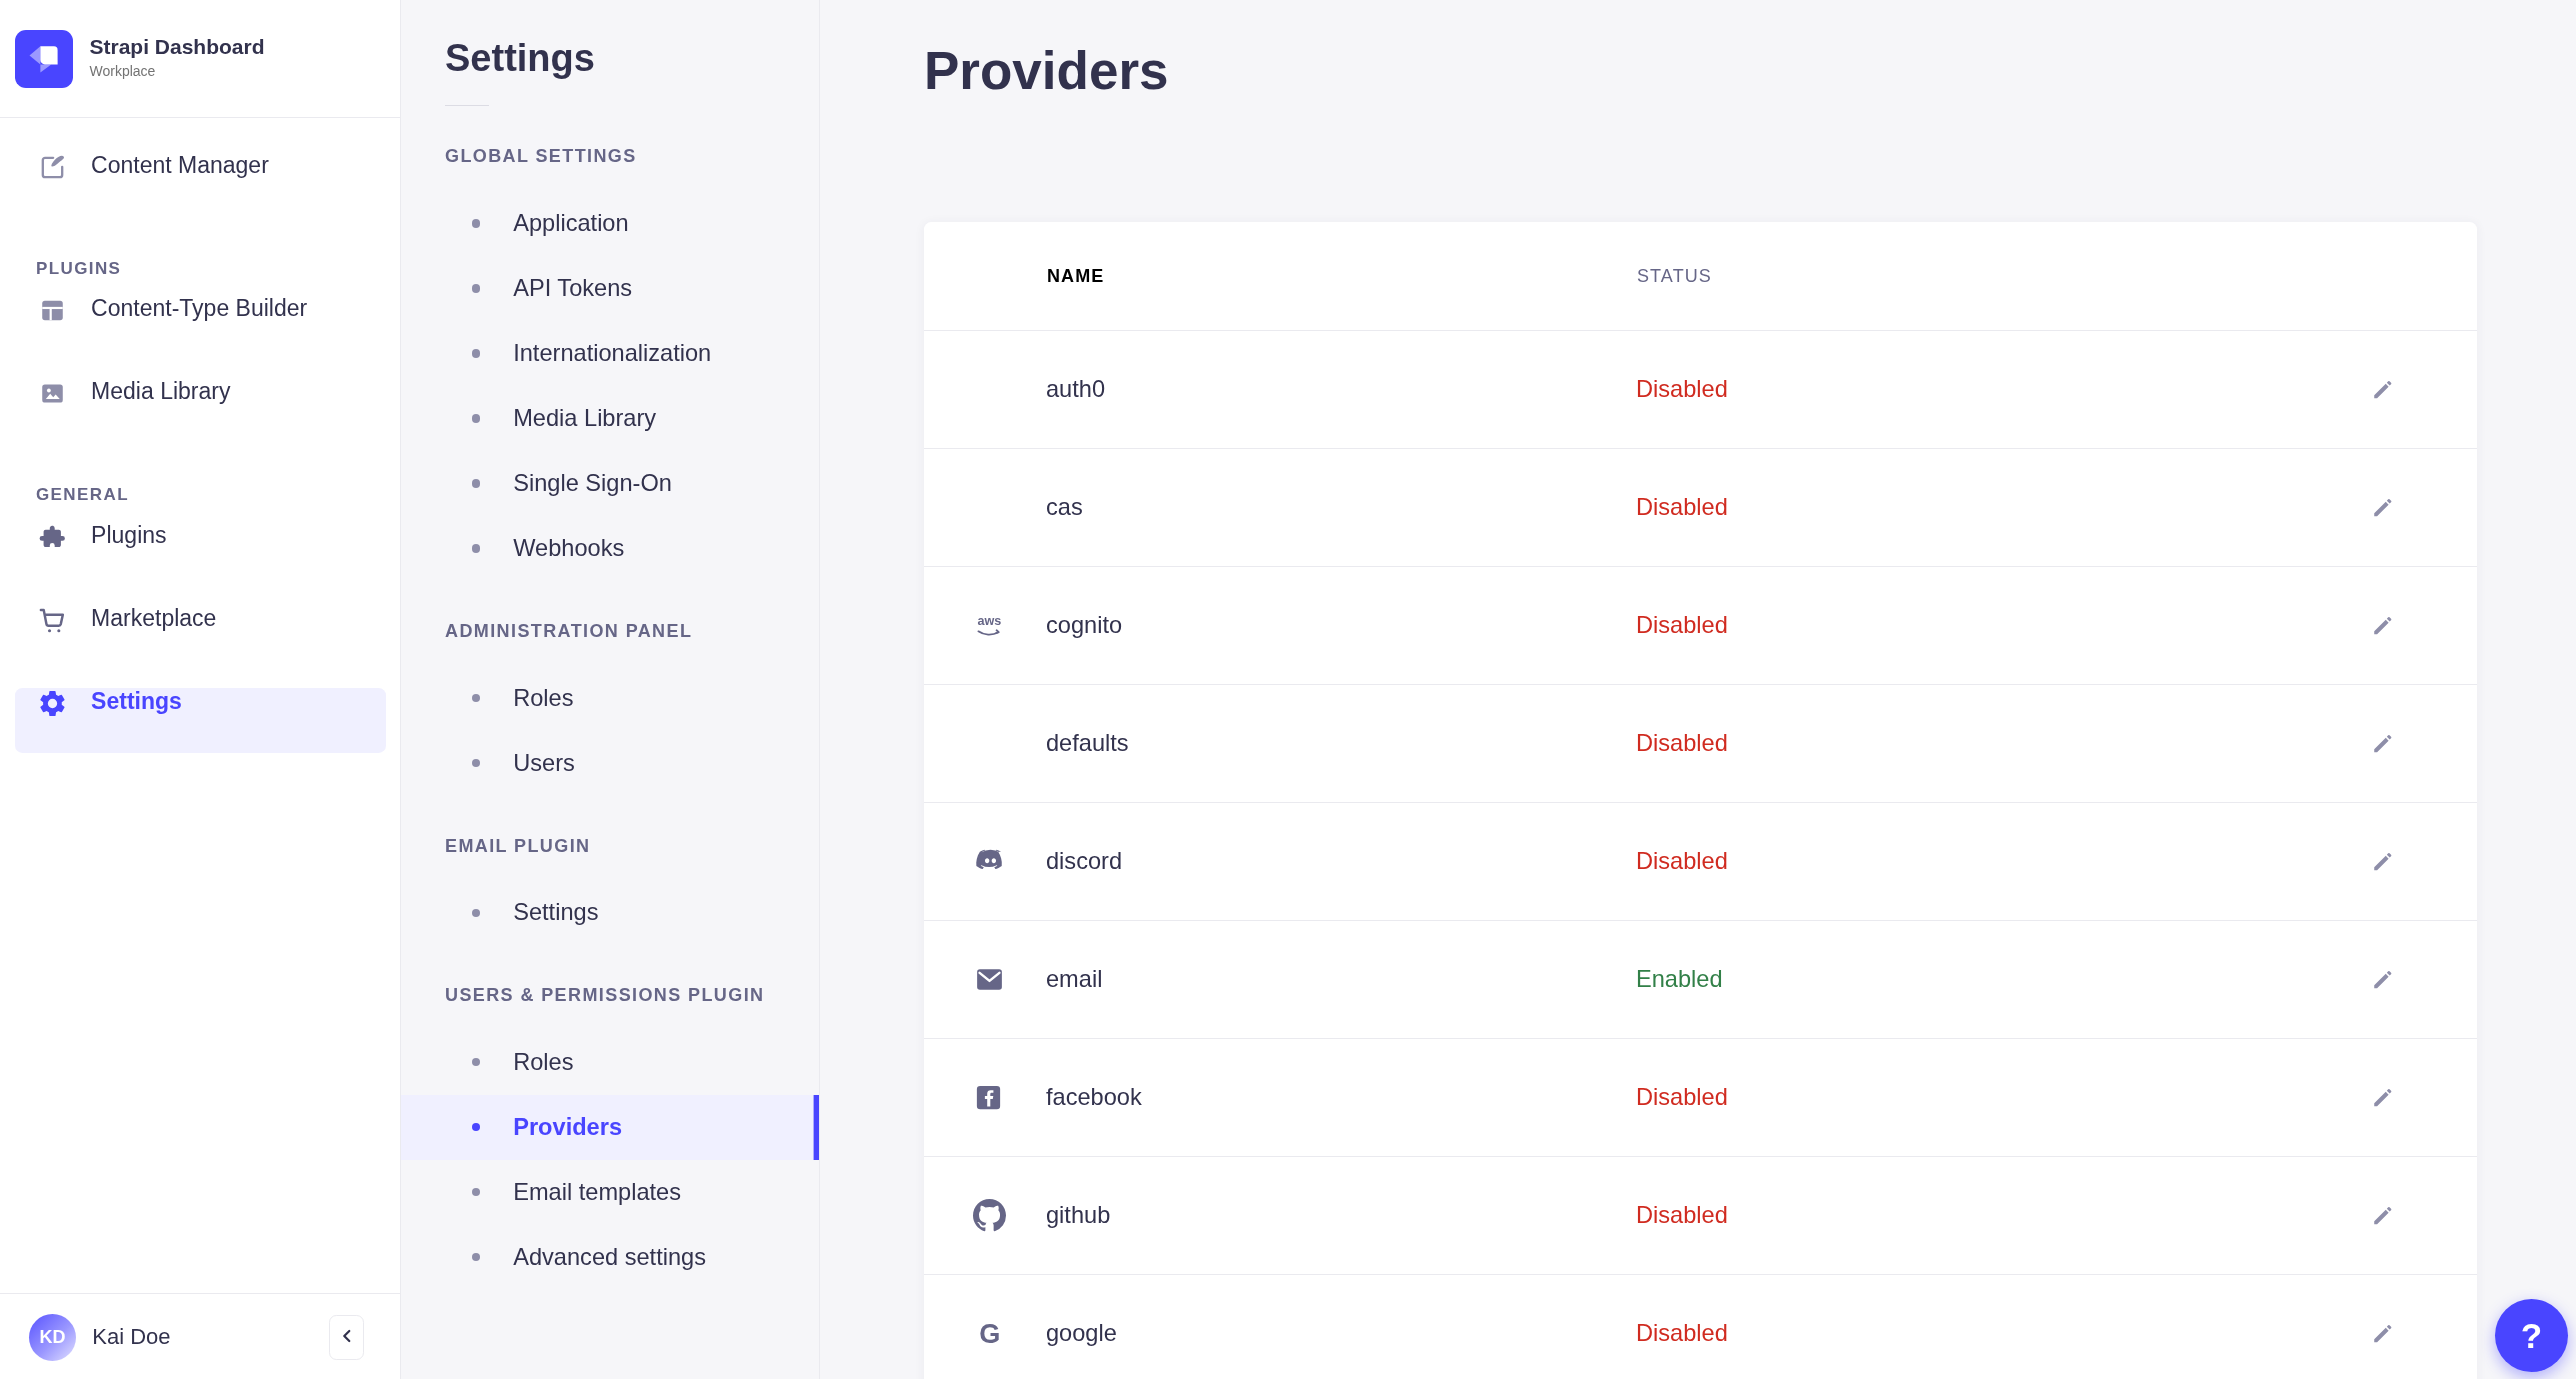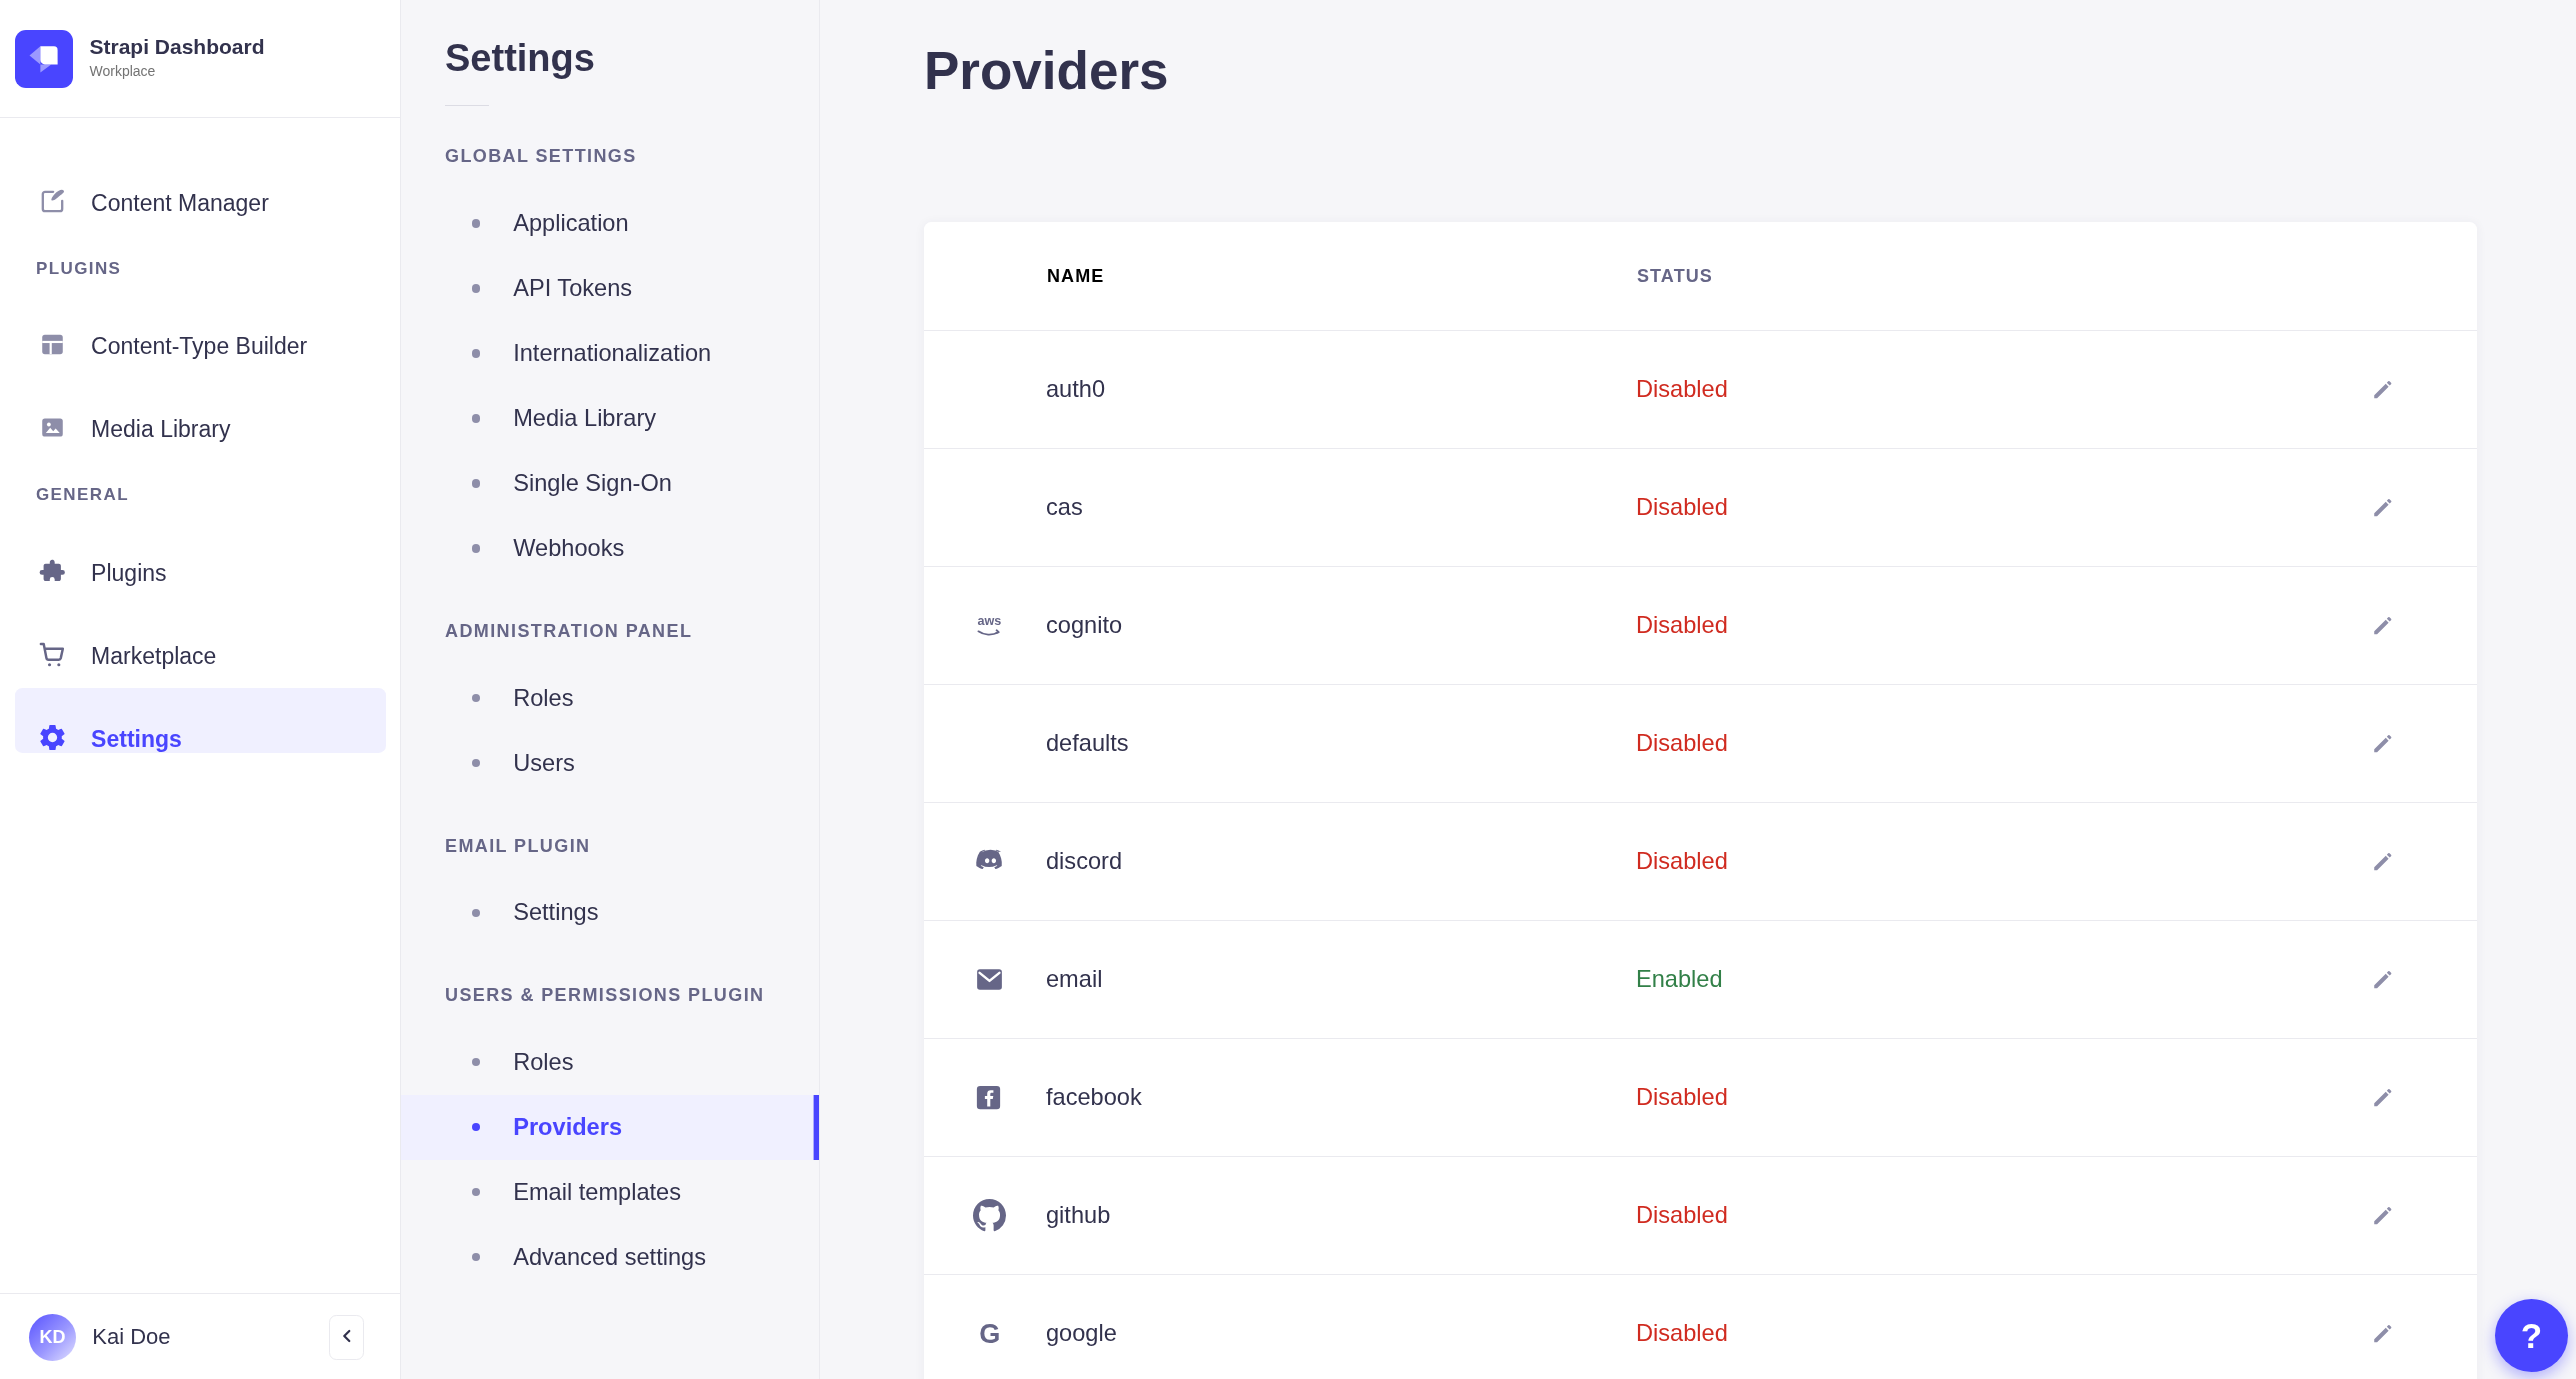--- a/index.html
+++ b/index.html
@@ -14,21 +14,21 @@
   
   .sidebar { width:401px; min-width:401px; background:#ffffff;
     border-right:1.8px solid #eaeaef; display:flex; flex-direction:column;gap:14px; }
   .brand { height:118px; display:flex; align-items:center; padding-left:14.5px;
     gap:17px; border-bottom:1.8px solid #eaeaef; }
   .brand-logo { width:58px; height:58px; flex:none; }
   .brand-title { font-size:21px; font-weight:bold; line-height:26px; }
   .brand-sub { font-size:14px; color:#737373; line-height:23.6px; margin-top:0; }
   .nav { flex:1; padding-top:20px; overflow:hidden; }
   .nav-item { height:65px; margin:0 14.5px 18px; border-radius:7.3px; display:flex;
-    align-items:flex-end; padding-left:22px; gap:23.6px; font-size:23px; cursor:pointer; }
+    align-items:flex-start; padding-left:22px; gap:23.6px; font-size:23px; cursor:pointer; }
   .nav-item .ic { width:31px; height:31px; display:flex; align-items:center;
     justify-content:center; flex:none; }
   .nav-item.active { background:#f0f0ff; color:#4945ff; font-weight:bold; }
   .nav-section { font-size:17px; font-weight:bold; letter-spacing:1.4px;
     color:#666687; margin:42px 0 16.3px 36px; }
   .user { height:87px; border-top:1.8px solid #eaeaef; display:flex;
     align-items:center; padding:0 36px 0 29px; gap:16.3px; }
   .avatar { width:47px; height:47px; border-radius:50%; flex:none;
     background:linear-gradient(135deg,#5752ff 0%,#9a97ff 55%,#e2e1ff 100%);
     color:#fff; font-size:18px; font-weight:bold; display:flex;
@@ -53,21 +53,21 @@
   .sn-item.active .dot { background:#4945ff; }
 
   
   .main { flex:1; position:relative; }
   .main h1 { margin:38px 0 0 104px; font-size:53px; line-height:65px; }
   .card { margin:119px 0 0 104px; width:1553px; min-height:1176px;
     background:#fff; border-radius:7.3px; box-shadow:0 1.8px 11px rgba(50,50,77,.06); }
   .thead { height:109px; display:flex; align-items:center;
     padding:0 74px 0 123px; border-bottom:1.8px solid #eaeaef; }
   .th-name { width:590px; font-size:18px; font-weight:bold; letter-spacing:1.1px; color:#000000; }
-  .th-status { flex:1; font-size:18px; font-weight:bold; letter-spacing:1.1px; color:#666687; }
+  .th-status { flex:1; font-size:18px; font-weight:normal; letter-spacing:1.1px; color:#666687; }
   .row { height:118px; display:flex; align-items:center;
     padding:0 74px 0 49px; border-bottom:1.8px solid #eaeaef; }
   .icon-slot { width:36px; height:36px; display:flex; align-items:center;
     flex:none; }
   .cell-name { margin-left:37px; width:590px; font-size:23.6px; }
   .cell-status { flex:1; font-size:23.6px; }
   .edit-btn { width:40px; height:40px; background:none; border:none; padding:0;
     display:flex; align-items:center; justify-content:center; cursor:pointer; }
 
   .help { position:absolute; left:2495px; top:1299px; width:73px; height:73px;

